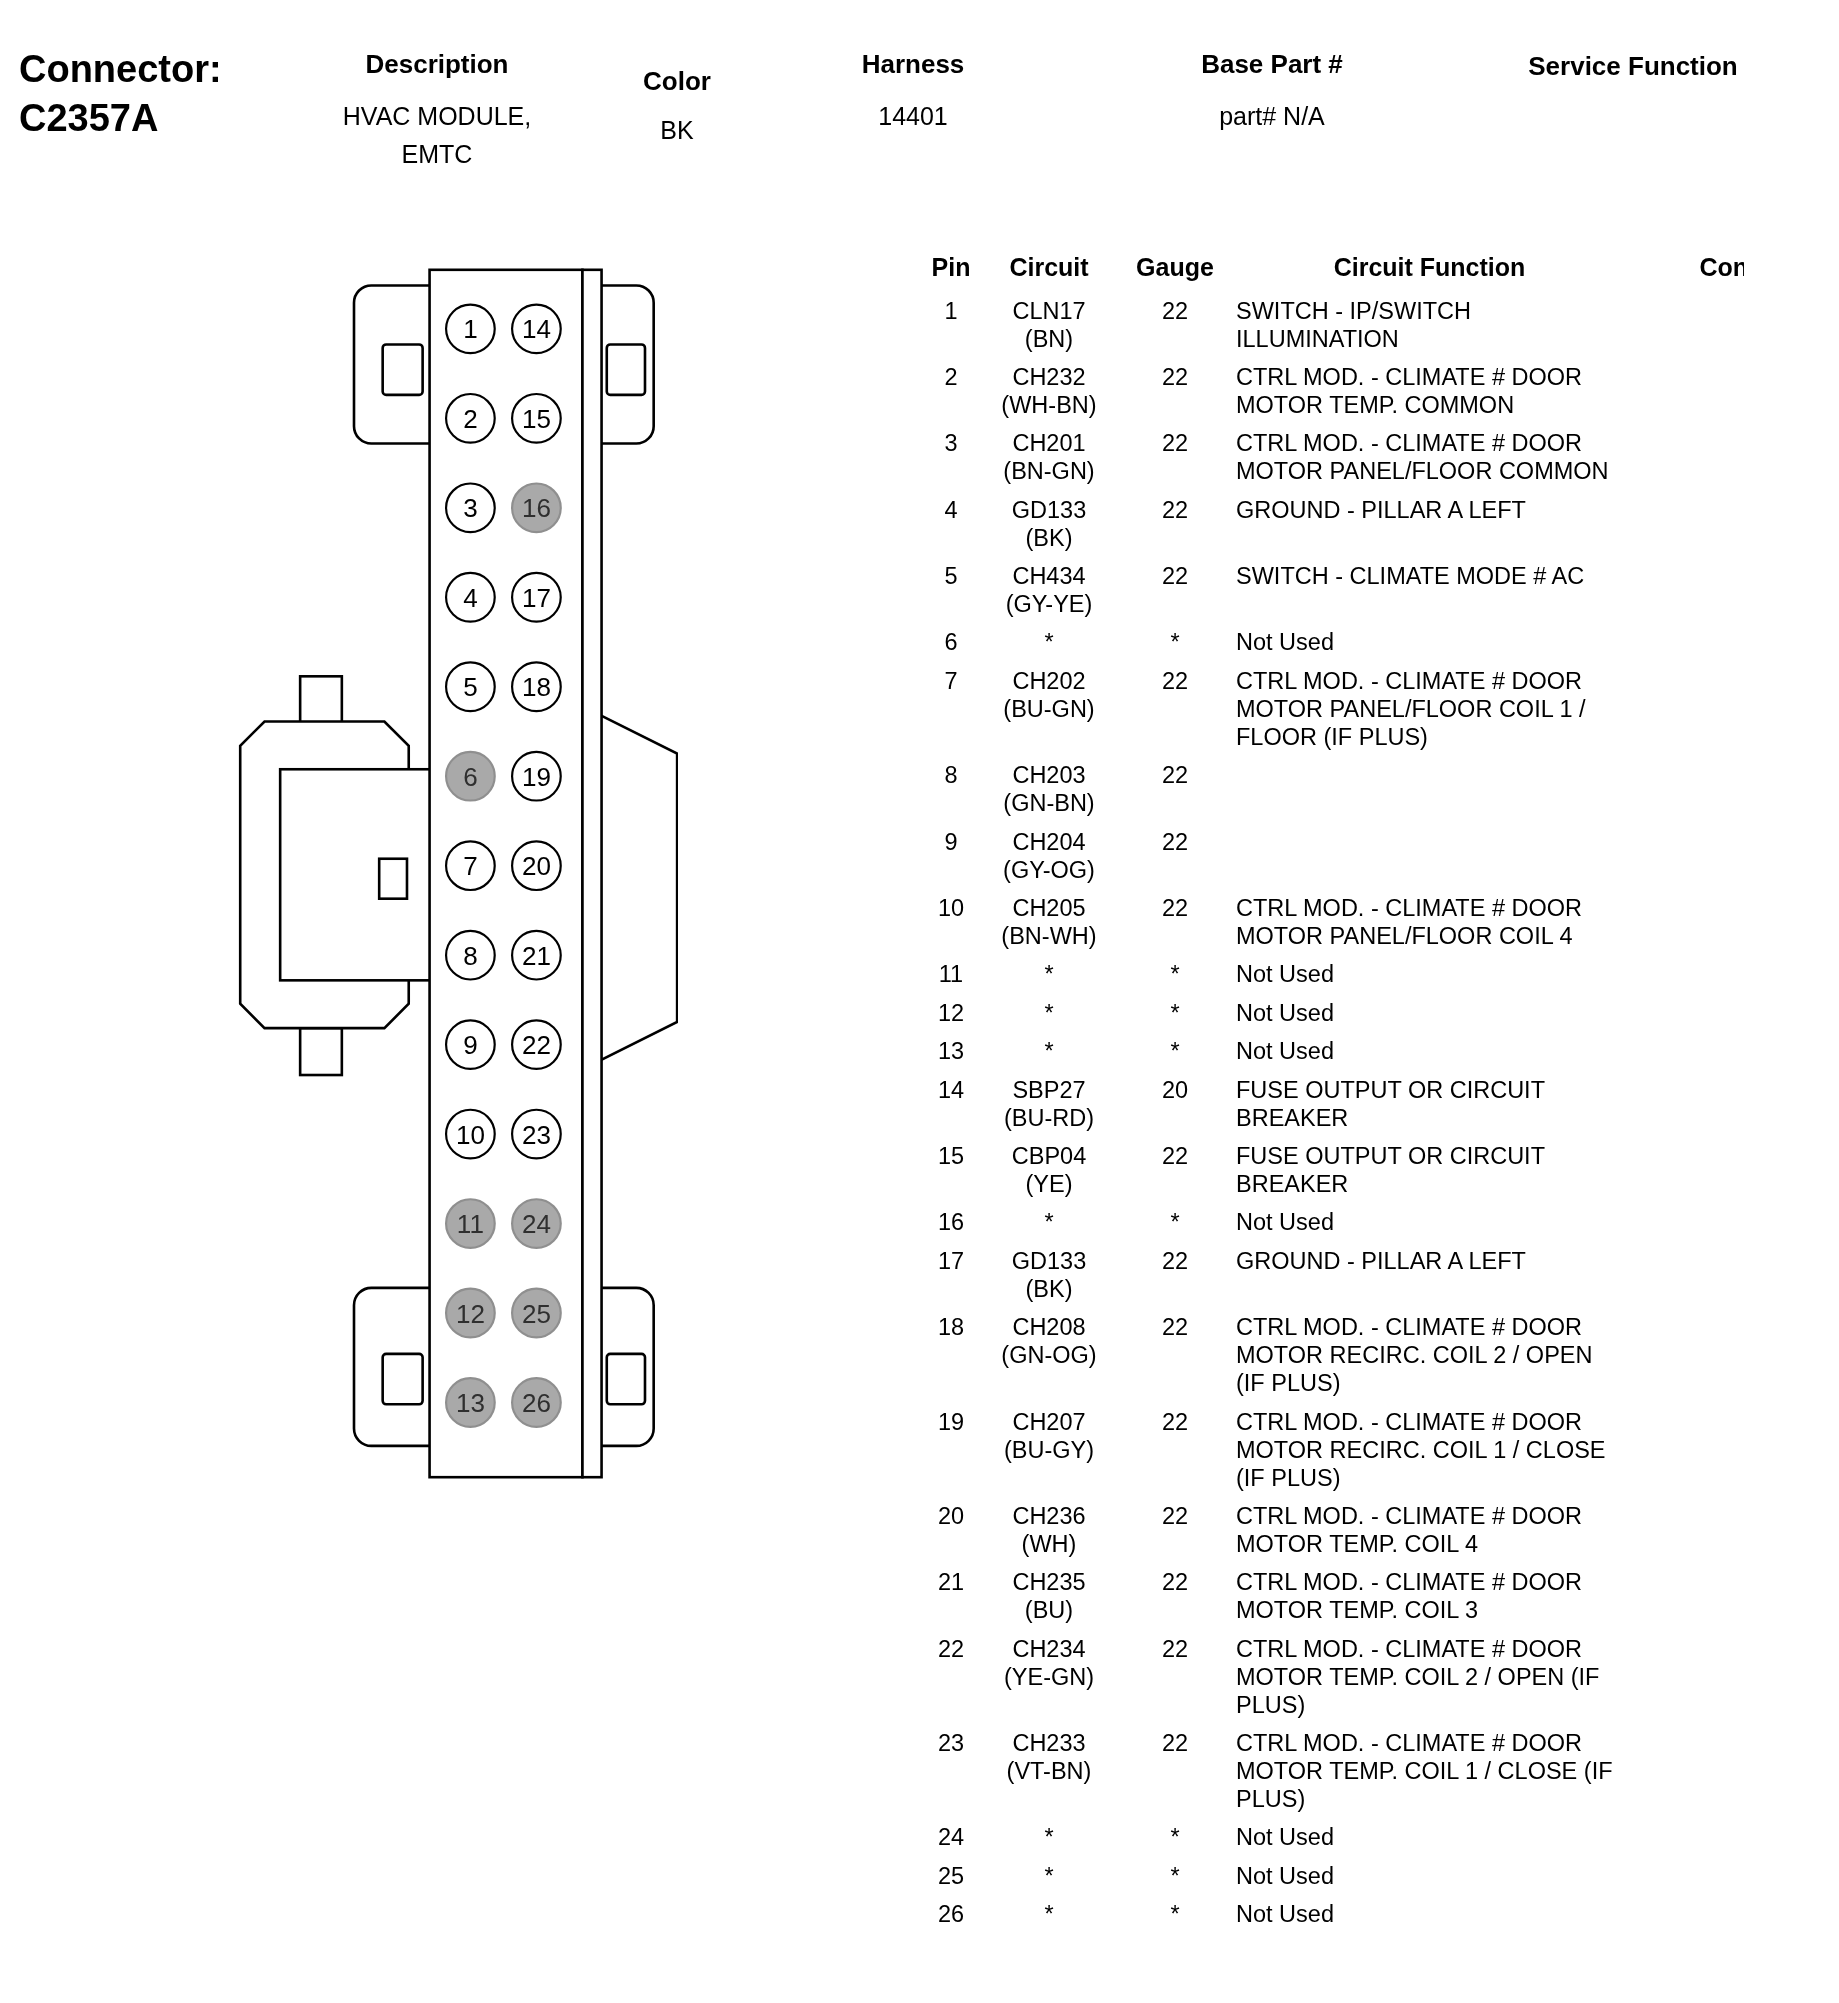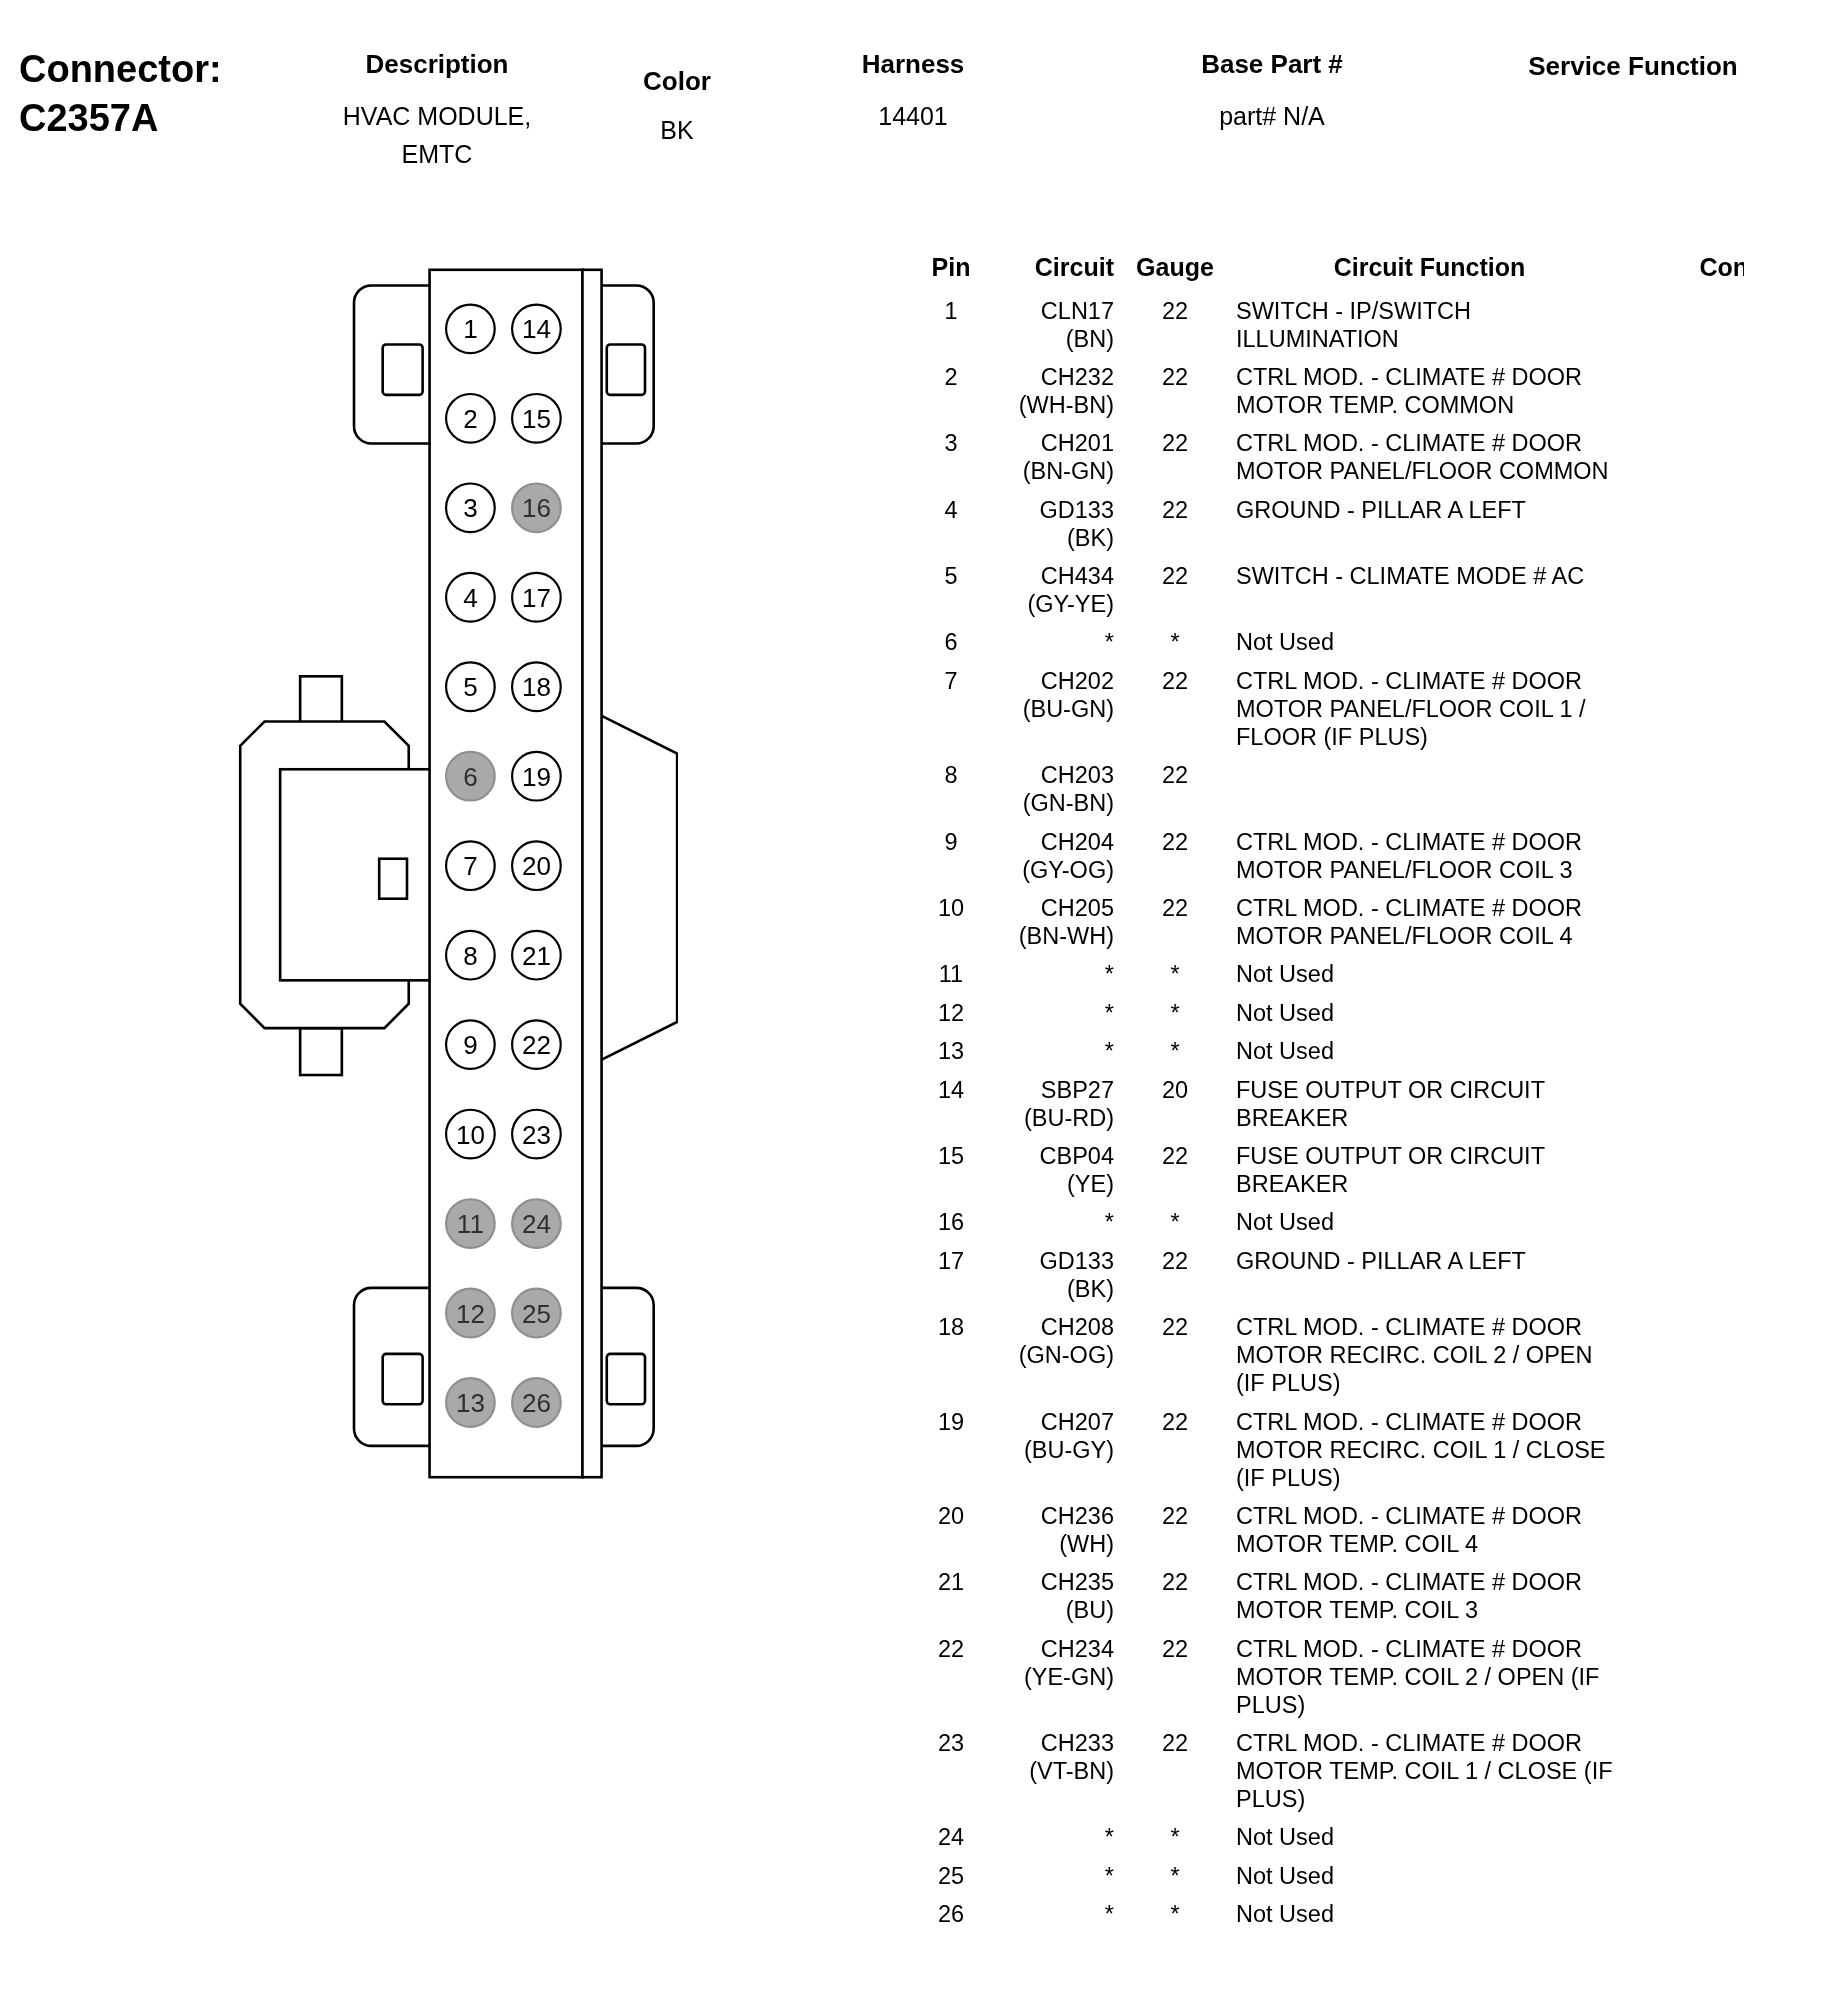--- a/index.html
+++ b/index.html
@@ -59,21 +59,21 @@
     font-size: 25px;
     line-height: 29.5px;
     margin-bottom: 14px;
   }
   .trow {
     display: flex;
     align-items: flex-start;
     margin-bottom: 10.4px;
   }
   .col-pin   { width: 66px;  text-align: center; flex: none; }
-  .col-circuit { width: 130px; text-align: right; flex: none; }
+  .col-circuit { width: 130px; text-align: center; flex: none; }
   .col-gauge { width: 122px; text-align: center; flex: none; }
   .col-func  { width: 387px; margin-right: 65px; text-align: left; flex: none; }
   .thead .col-func { text-align: center; }
   .col-qual  { width: 148px; text-align: center; flex: none; }
 
   
   .conn-svg {
     position: absolute;
     left: 235px;
     top: 261px;
@@ -278,21 +278,20 @@
           <div class="col-gauge">22</div>
           <div class="col-qual"></div>
         </div>
         <div class="trow">
           <div class="col-pin">9</div>
           <div class="col-circuit">
             <div class="">CH204</div>
             <div class="">(GY-OG)</div>
           </div>
           <div class="col-gauge">22</div>
-          <div class="col-func">CTRL MOD. - CLIMATE # DOOR MOTOR PANEL/FLOOR COIL 3</div>
           <div class="col-qual"></div>
         </div>
         <div class="trow">
           <div class="col-pin">10</div>
           <div class="col-circuit">
             <div class="">CH205</div>
             <div class="">(BN-WH)</div>
           </div>
           <div class="col-gauge">22</div>
           <div class="col-func">CTRL MOD. - CLIMATE # DOOR MOTOR PANEL/FLOOR COIL 4</div>

